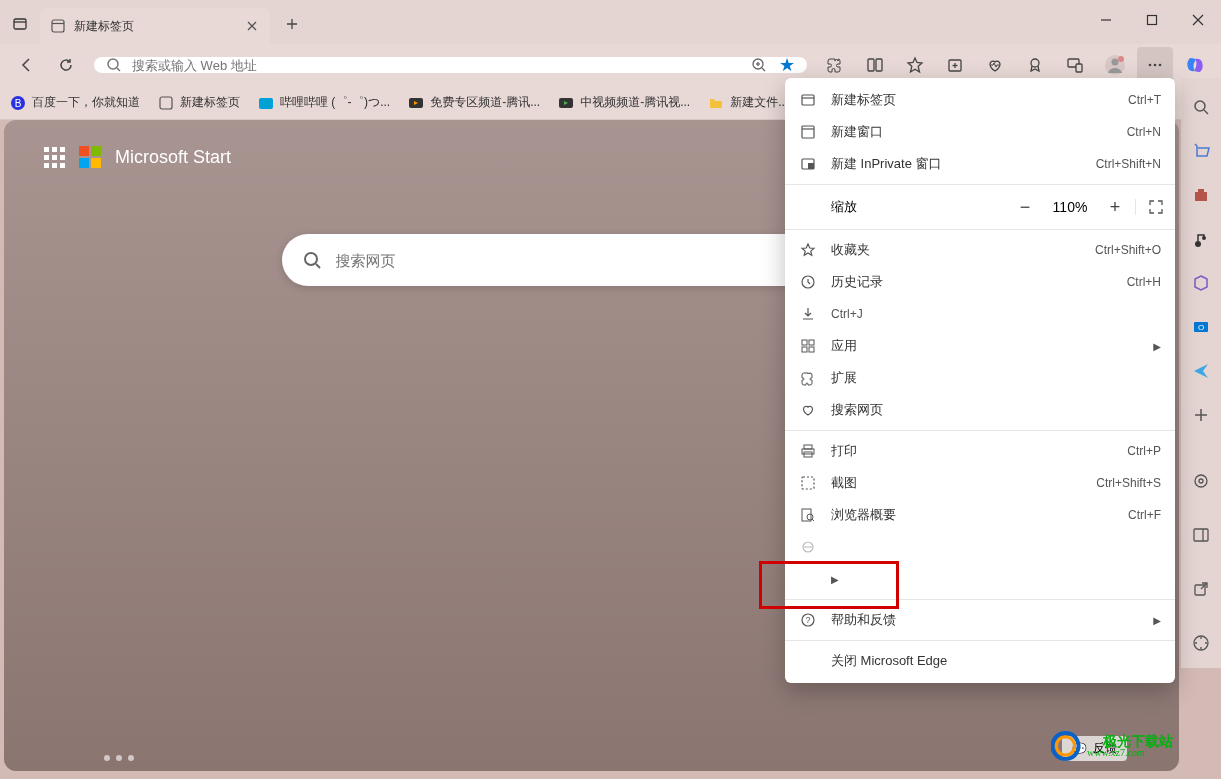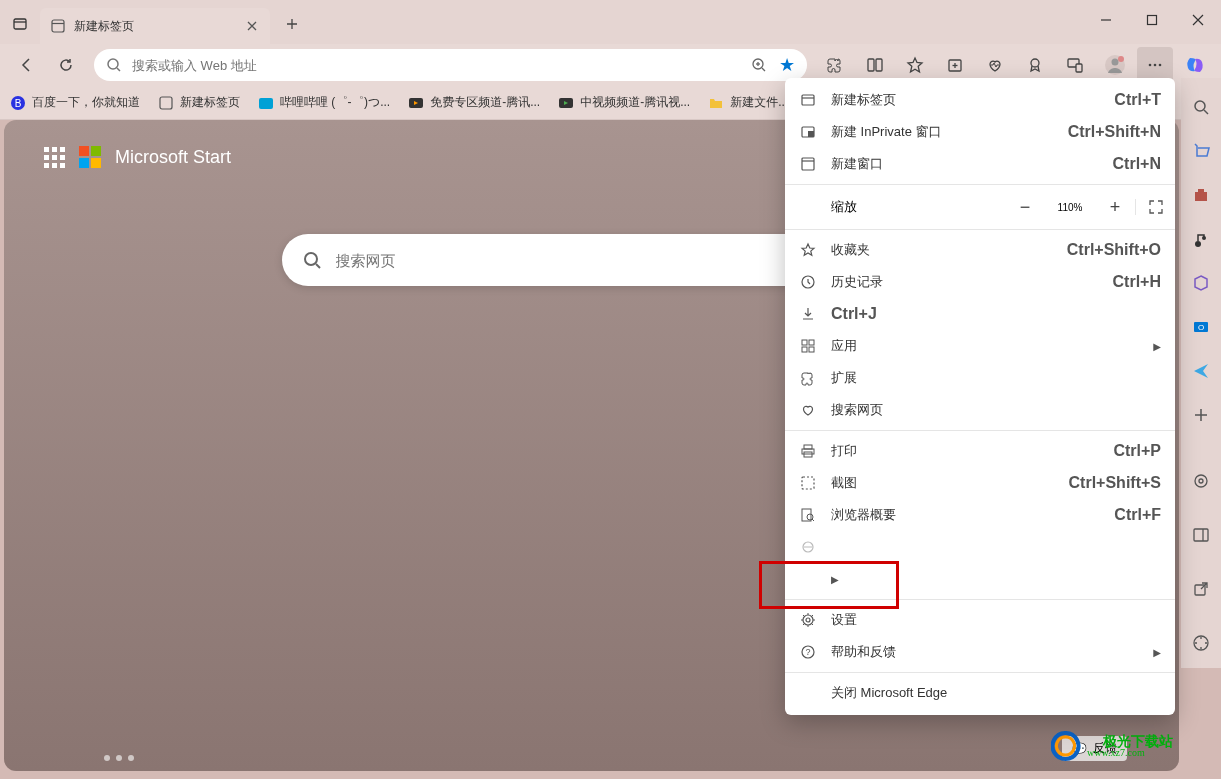--- a/index.html
+++ b/index.html
@@ -10,21 +10,21 @@
 .tab { display: flex; align-items: center; background: #e8d9d6; border-radius: 6px 6px 0 0; height: 36px; margin-top: 8px; padding: 0 10px; gap: 8px; min-width: 230px; }
 .tab-icon { width: 16px; height: 16px; }
 .tab-title { font-size: 12px; color: #333; flex: 1; }
 .tab-close { width: 16px; height: 16px; display: flex; align-items: center; justify-content: center; }
 .new-tab { width: 32px; height: 32px; display: flex; align-items: center; justify-content: center; margin-top: 8px; margin-left: 6px; }
 .win-controls { margin-left: auto; display: flex; }
 .win-btn { width: 46px; height: 32px; display: flex; align-items: center; justify-content: center; margin-top: 4px; }
 
 .toolbar { height: 42px; background: #e8d9d6; display: flex; align-items: center; padding: 0 8px; gap: 4px; }
 .tb-btn { width: 36px; height: 36px; display: flex; align-items: center; justify-content: center; border-radius: 4px; }
-.addressbar { flex: 1; height: 32px; background: #fff; border-radius: 16px; display: flex; align-items: center; padding: 0 10px; gap: 8px; margin: 4px 6px; }
+.addressbar { flex: 1; height: 16px; background: #fff; border-radius: 16px; display: flex; align-items: center; padding: 0 10px; gap: 8px; margin: 4px 6px; }
 .addressbar input { flex: 1; border: none; outline: none; font-size: 13px; color: #666; background: transparent; }
 .addr-icon { width: 20px; height: 20px; display: flex; align-items: center; justify-content: center; }
 .star { color: #0078d4; font-size: 18px; }
 .more-btn { background: #d4c5c2; }
 
 .bookmarks { height: 34px; background: #e8d9d6; display: flex; align-items: center; padding: 0 10px; gap: 18px; border-bottom: 1px solid #d8c8c5; }
 .bm-item { display: flex; align-items: center; gap: 6px; font-size: 12px; color: #333; }
 .bm-icon { width: 16px; height: 16px; display: flex; align-items: center; justify-content: center; }
 
 .content { position: absolute; top: 120px; left: 4px; right: 42px; bottom: 8px; background: linear-gradient(180deg, #a89490 0%, #8a7571 100%); border-radius: 12px; overflow: hidden; }
@@ -37,28 +37,28 @@
 .search-box { margin: 40px auto 0; width: 620px; height: 52px; background: #fff; border-radius: 26px; display: flex; align-items: center; padding: 0 20px; gap: 14px; box-shadow: 0 2px 8px rgba(0,0,0,0.15); }
 .search-box input { flex: 1; border: none; outline: none; font-size: 15px; color: #666; }
 
 .sidebar { position: absolute; right: 0; top: 78px; width: 40px; background: #e5d5d2; display: flex; flex-direction: column; align-items: center; gap: 22px; padding-top: 18px; }
 .sb-icon { width: 22px; height: 22px; display: flex; align-items: center; justify-content: center; }
 
 .menu { position: absolute; top: 78px; left: 785px; width: 390px; background: #fff; border-radius: 6px; box-shadow: 0 8px 24px rgba(0,0,0,0.25); padding: 6px 0; z-index: 100; }
 .menu-item { display: flex; align-items: center; height: 32px; padding: 0 14px; gap: 14px; font-size: 13px; color: #333; }
 .menu-item .mi-icon { width: 18px; height: 18px; display: flex; align-items: center; justify-content: center; }
 .menu-item .mi-label { flex: 1; }
-.menu-item .mi-shortcut { font-size: 16px; color: #555; font-weight: bold; }
+.menu-item .mi-shortcut { font-size: 12px; color: #555; }
 .menu-item .mi-arrow { font-size: 10px; color: #555; }
 .menu-item.disabled { color: #aaa; }
 .menu-sep { height: 1px; background: #e5e5e5; margin: 4px 0; }
 .zoom-row { display: flex; align-items: center; height: 36px; padding: 0 0 0 46px; }
 .zoom-label { font-size: 13px; flex: 1; }
 .zoom-btn { width: 40px; height: 36px; display: flex; align-items: center; justify-content: center; font-size: 18px; color: #444; }
-.zoom-val { width: 50px; text-align: center; font-size: 10px; }
+.zoom-val { width: 50px; text-align: center; font-size: 14px; }
 .zoom-full { width: 40px; border-left: 1px solid #e5e5e5; display: flex; align-items: center; justify-content: center; }
 
 .highlight-box { position: absolute; border: 3px solid #d00000; pointer-events: none; z-index: 101; }
 
 .feedback { position: absolute; bottom: 10px; right: 52px; background: rgba(255,255,255,0.7); padding: 4px 10px; border-radius: 4px; font-size: 12px; display: flex; align-items: center; gap: 6px; }
 .bottom-dots { position: absolute; bottom: 10px; left: 100px; display: flex; gap: 6px; }
 .bottom-dots span { width: 6px; height: 6px; background: rgba(255,255,255,0.6); border-radius: 50%; }
 
 .watermark { position: absolute; right: 48px; bottom: 18px; z-index: 50; display: flex; align-items: center; gap: 6px; }
 .wm-swirl { width: 30px; height: 30px; }
@@ -385,36 +385,36 @@
           <rect x="2" y="3" width="12" height="10" rx="1" fill="none" stroke="#555" stroke-width="1.2"></rect>
           <line x1="2" y1="6" x2="14" y2="6" stroke="#555" stroke-width="1.2"></line>
         </svg>
       </span>
       <span class="mi-label">新建标签页</span>
       <span class="mi-shortcut">Ctrl+T</span>
     </div>
   <div class="menu-item">
       <span class="mi-icon">
         <svg width="16" height="16">
+          <rect x="2" y="2" width="12" height="12" rx="1" fill="none" stroke="#555" stroke-width="1.2"></rect>
+          <line x1="2" y1="5" x2="14" y2="5" stroke="#555" stroke-width="1.2"></line>
+        </svg>
+      </span>
+      <span class="mi-label">新建窗口</span>
+      <span class="mi-shortcut">Ctrl+N</span>
+    </div>
+  <div class="menu-item">
+      <span class="mi-icon">
+        <svg width="16" height="16">
           <rect x="2" y="3" width="12" height="10" rx="1" fill="none" stroke="#555" stroke-width="1.2"></rect>
           <rect x="8" y="7" width="6" height="6" fill="#555"></rect>
         </svg>
       </span>
       <span class="mi-label">新建 InPrivate 窗口</span>
       <span class="mi-shortcut">Ctrl+Shift+N</span>
-    </div>
-  <div class="menu-item">
-      <span class="mi-icon">
-        <svg width="16" height="16">
-          <rect x="2" y="2" width="12" height="12" rx="1" fill="none" stroke="#555" stroke-width="1.2"></rect>
-          <line x1="2" y1="5" x2="14" y2="5" stroke="#555" stroke-width="1.2"></line>
-        </svg>
-      </span>
-      <span class="mi-label">新建窗口</span>
-      <span class="mi-shortcut">Ctrl+N</span>
     </div>
   <div class="menu-sep"></div>
   <div class="zoom-row">
     <span class="zoom-label">缩放</span>
     <span class="zoom-btn">−</span>
     <span class="zoom-val">110%</span>
     <span class="zoom-btn">+</span>
     <span class="zoom-full">
         <svg width="16" height="16">
           <path d="M2 6V2h4M14 6V2h-4M2 10v4h4M14 10v4h-4" fill="none" stroke="#555" stroke-width="1.3"></path>
@@ -515,30 +515,20 @@
           <circle cx="8" cy="8" r="5" fill="none" stroke="#bbb" stroke-width="1.2"></circle>
           <path d="M4 8h8" stroke="#bbb"></path>
         </svg>
       </span>
     </div>
   <div class="menu-item">
       <span class="mi-icon"></span>
       <span class="mi-arrow">▶</span>
     </div>
   <div class="menu-sep"></div>
-  <div class="menu-item">
-      <span class="mi-icon">
-        <svg width="16" height="16">
-          <circle cx="8" cy="8" r="5" fill="none" stroke="#555" stroke-width="1.2"></circle>
-          <circle cx="8" cy="8" r="2" fill="none" stroke="#555" stroke-width="1.2"></circle>
-          <path d="M8 1v2M8 13v2M1 8h2M13 8h2M3 3l1.4 1.4M11.6 11.6L13 13M13 3l-1.4 1.4M4.4 11.6L3 13" stroke="#555" stroke-width="1"></path>
-        </svg>
-      </span>
-      <span class="mi-label">设置</span>
-    </div>
   <div class="menu-item">
       <span class="mi-icon">
         <svg width="16" height="16">
           <circle cx="8" cy="8" r="6" fill="none" stroke="#555" stroke-width="1.2"></circle>
           <text x="8" y="11" font-size="9" text-anchor="middle" fill="#555">?</text>
         </svg>
       </span>
       <span class="mi-label">帮助和反馈</span>
       <span class="mi-arrow">▶</span>
     </div>

